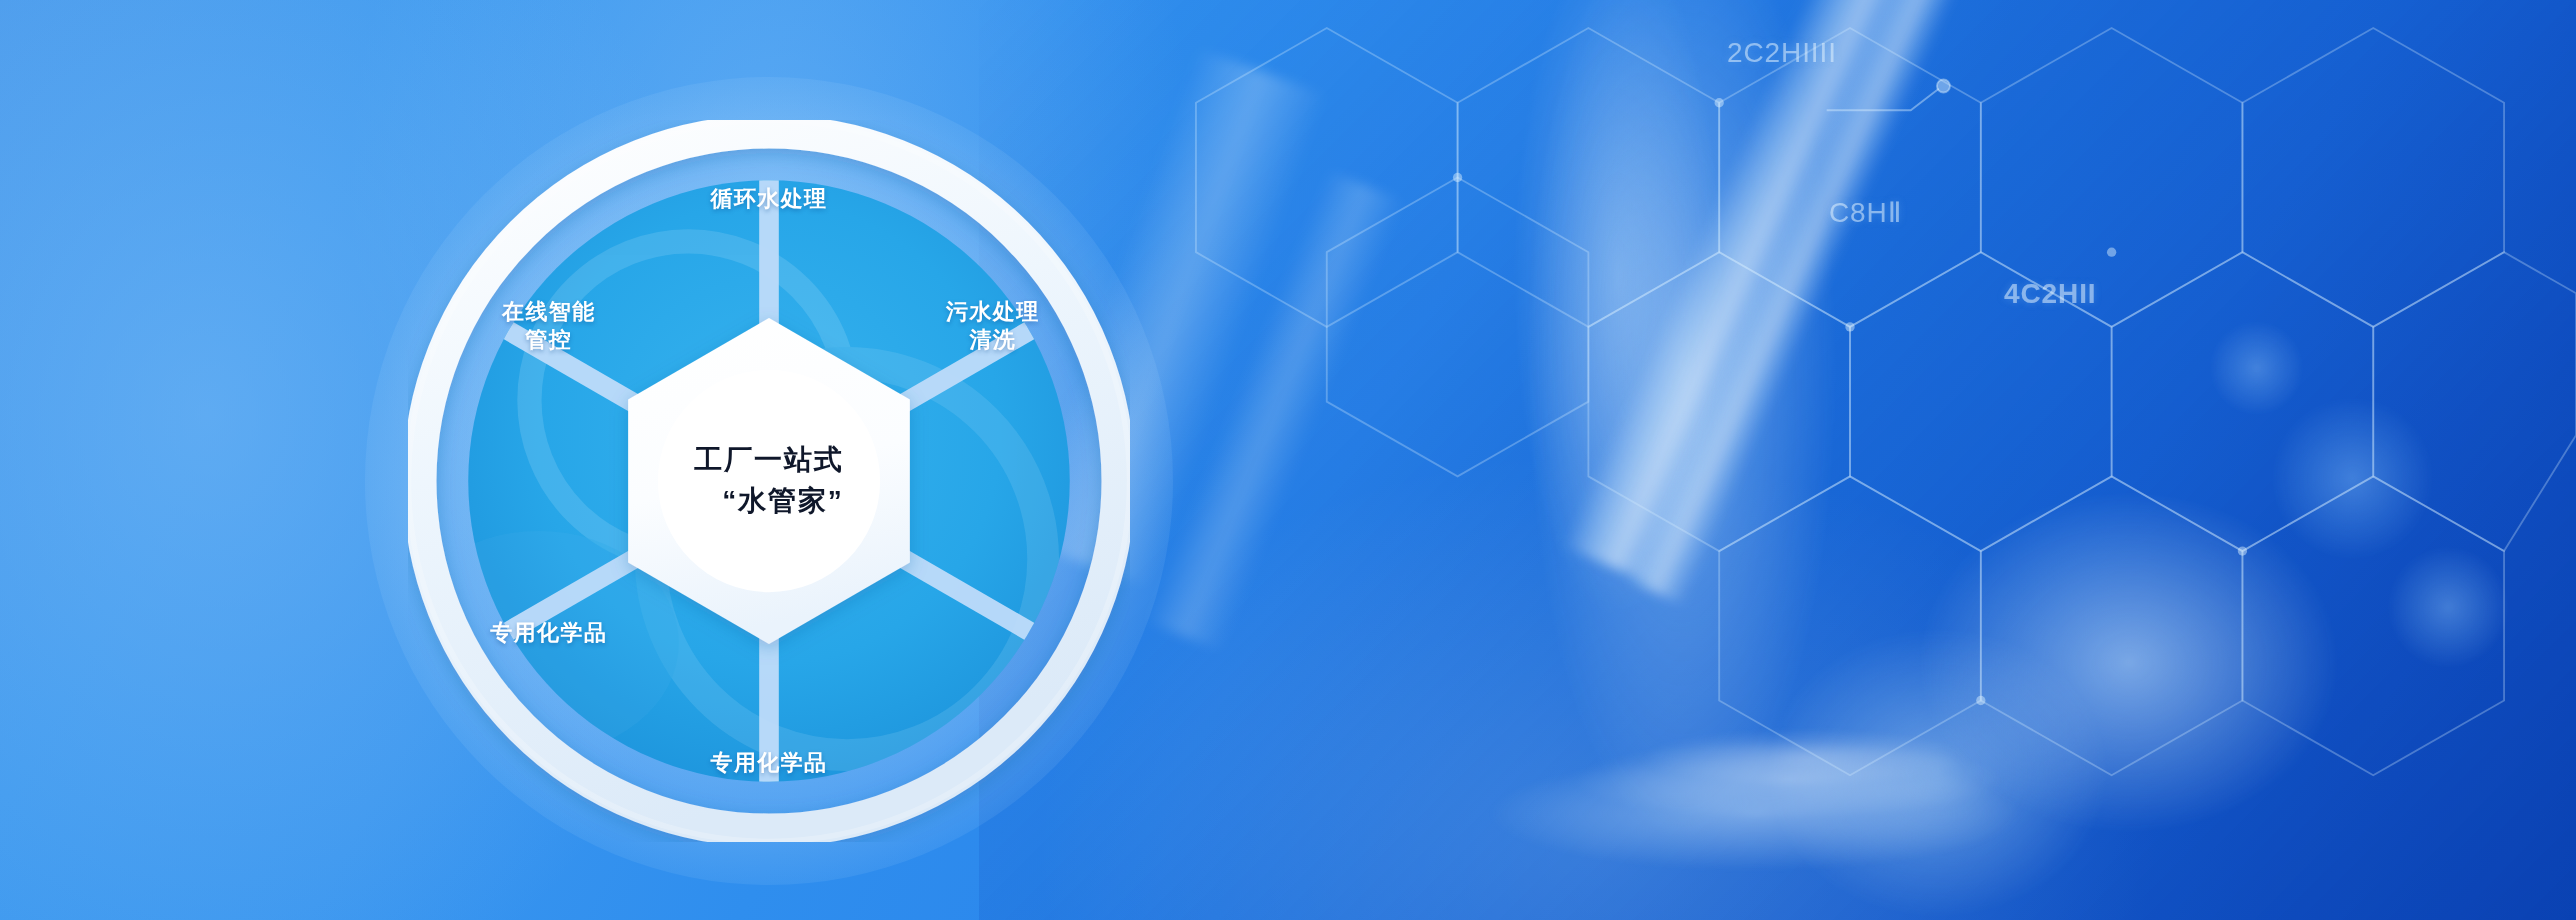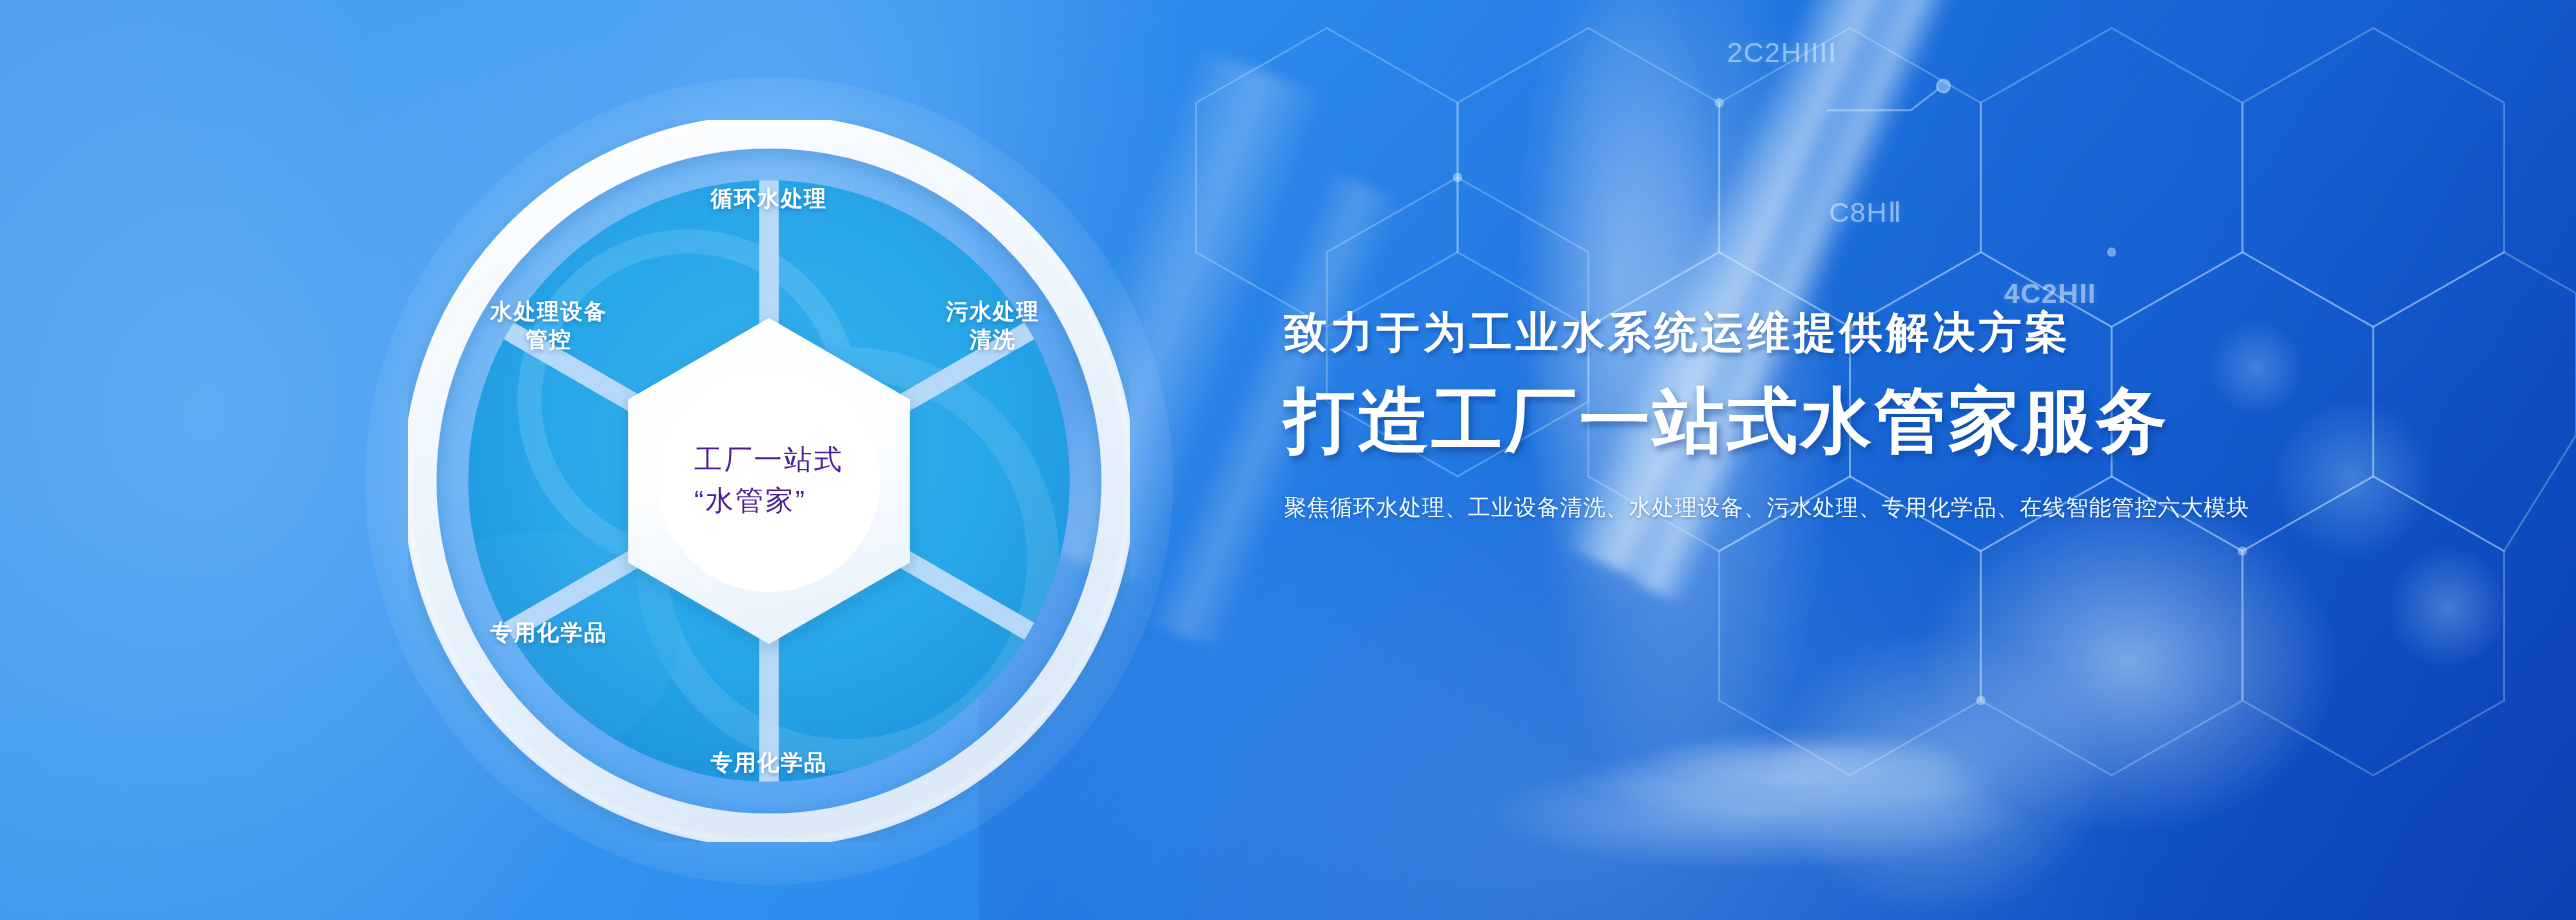--- a/index.html
+++ b/index.html
@@ -125,23 +125,23 @@
     letter-spacing: 1.4px;
     text-shadow: 0 1.9px 4.7px rgba(10,70,140,.40);
     white-space: pre-line;
     transform: translate(-50%, -50%);
     pointer-events: auto;
   }
   .center-label {
     position: absolute;
     left: 50%; top: 50%;
     transform: translate(-50%,-50%);
-    text-align: left;
-    color: #4c1d95;
-    font-weight: normal;
+    text-align: right;
+    color: #0f172a;
+    font-weight: bold;
     letter-spacing: 1.9px;
     white-space: nowrap;
   }
   .center-label .l1 { font-size: 28px; line-height: 1.45; }
   .center-label .l2 { font-size: 28px; line-height: 1.45; }
 
   
   .copy {
     position: absolute;
     left: 1284px; top: 308px;
@@ -279,29 +279,24 @@
       <polygon points="386.5,212 537.3,299.3 537.3,473.7 386.5,561 235.7,473.7 235.7,299.3" fill="url(#hexGrad)" filter="url(#softShadow)"></polygon>
 
       <circle cx="386.5" cy="386.5" r="119" fill="#ffffff" opacity="0.96"></circle>
     </svg>
 
     <div class="seg-label" style="left:50%;   top:11%;">循环水处理</div>
     <div class="seg-label" style="left:81%;   top:28.5%;">污水处理
 清洗</div>
     <div class="seg-label" style="left:50%;   top:89%;">专用化学品</div>
     <div class="seg-label" style="left:19.5%; top:71%;">专用化学品</div>
-    <div class="seg-label" style="left:19.5%; top:28.5%;">水处理设备
+    <div class="seg-label" style="left:19.5%; top:28.5%;">在线智能
 管控</div>
 
     <div class="center-label">
       <div class="l1">工厂一站式</div>
       <div class="l2">“水管家”</div>
     </div>
   </div>
 
-  <div class="copy">
-    <div class="headline-sub">致力于为工业水系统运维提供解决方案</div>
-    <div class="headline-main">打造工厂一站式水管家服务</div>
-    <div class="tagline">聚焦循环水处理、工业设备清洗、水处理设备、污水处理、专用化学品、在线智能管控六大模块</div>
-  </div>
 
 </div>
 
 
 </body></html>

